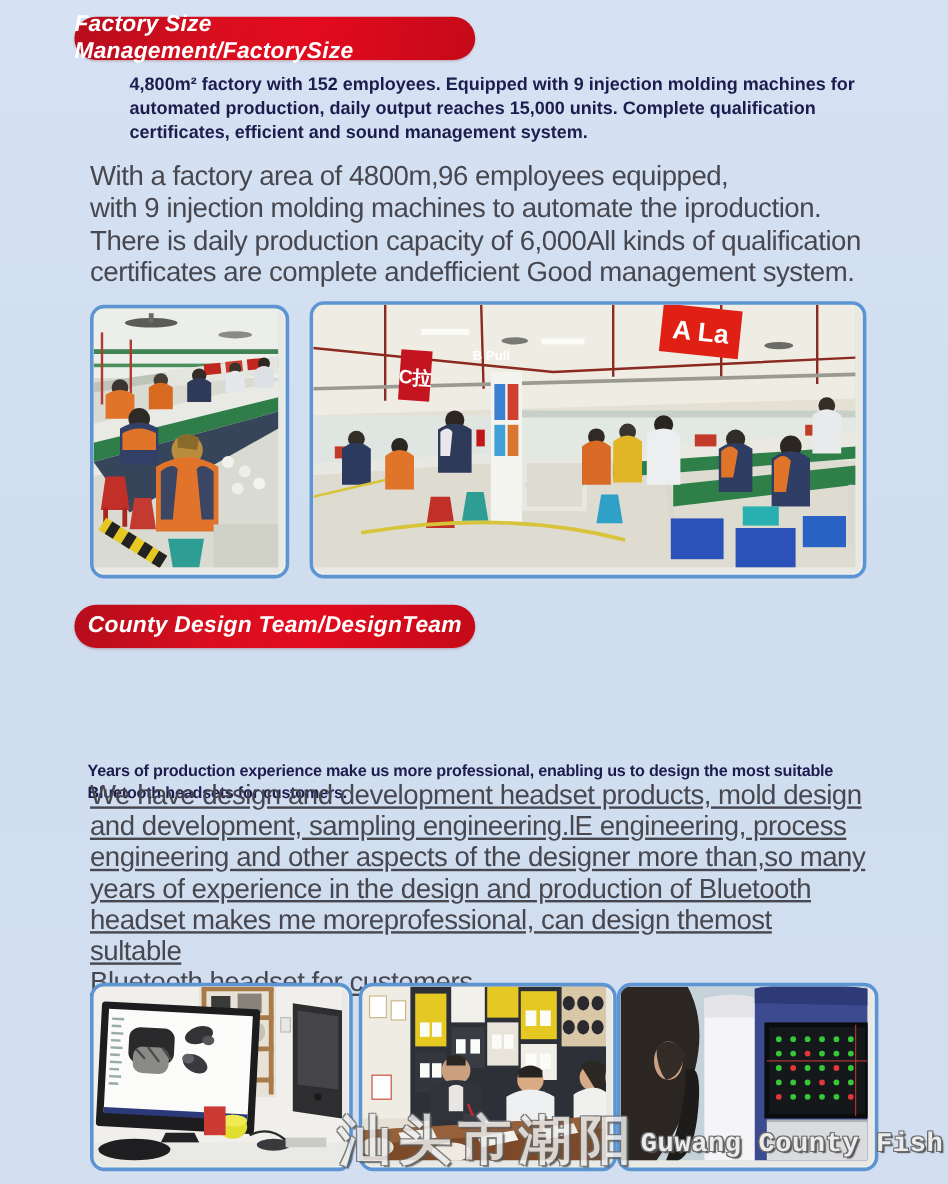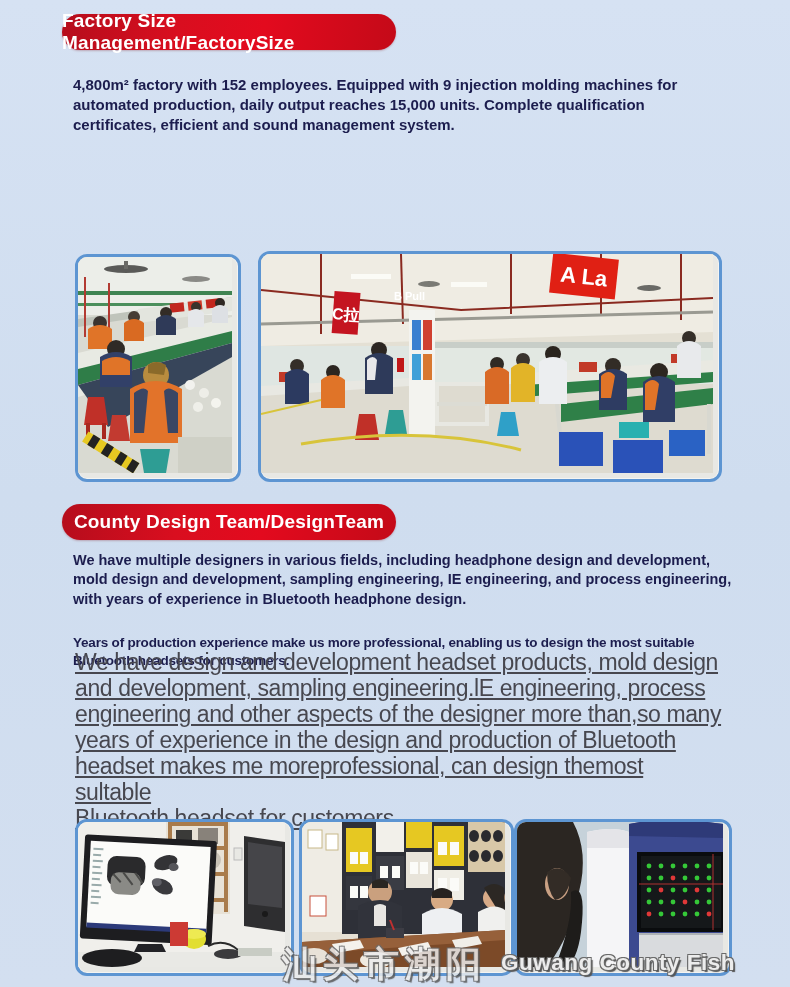--- a/index.html
+++ b/index.html
@@ -11,29 +11,30 @@
     overflow:hidden;
   }
   .banner{
     position:absolute;left:62px;width:334px;height:36px;
     border-radius:18px;
     background:linear-gradient(100deg,#b50d1c 0%,#d90e1f 35%,#e30a1e 60%,#c40a18 100%);
     color:#ffffff;font-weight:bold;font-size:19px;
     display:flex;align-items:center;justify-content:center;
     letter-spacing:0.2px;
     box-shadow:0 1px 2px rgba(120,0,10,0.25);
+    font-style:italic;
   }
   #banner1{top:14px;}
   #banner2{top:504px;}
   .summary{
     position:absolute;left:73px;width:640px;
     color:#1c1d4e;font-weight:bold;font-size:15px;line-height:1.33;
     white-space:pre-line;letter-spacing:0px;
   }
-  #summary1{top:75px;width:625px;}
+  #summary1{top:61px;width:625px;margin-left:35px;}
   #summary2a{top:551px;width:660px;font-size:14.5px;}
   #summary2b{top:634px;width:660px;font-size:13.5px;letter-spacing:-0.2px;}
   .bodytext{
     position:absolute;left:75px;width:650px;
     color:#47474f;font-weight:400;font-size:23px;line-height:1.165;
     white-space:pre-line;letter-spacing:-0.4px;
   }
   #body1{top:133px;}
   #body2{top:649px;line-height:1.13;text-decoration:underline;}
   .photo{
@@ -52,34 +53,38 @@
   #photo-d-3{left:514px;top:819px;width:212px;height:151px;}
   .watermark{
     position:absolute;top:921px;left:282px;width:460px;
     display:flex;align-items:baseline;
     pointer-events:none;z-index:5;
     color:#ececec;
     text-shadow:-1px -1px 0 #6a6a6a,1px -1px 0 #6a6a6a,-1px 1px 0 #6a6a6a,2px 2px 1px #555;
     font-weight:bold;
     white-space:nowrap;
   }
-  .watermark .cn{font-size:35px;letter-spacing:6px;opacity:0.85;margin-top:20px;}
-  .watermark .en{font-size:22.5px;letter-spacing:0.5px;margin-left:14px;position:relative;top:-6px;}
+  .watermark .cn{font-size:44px;letter-spacing:6px;opacity:0.85;}
+  .watermark .en{font-size:22.5px;letter-spacing:0.5px;margin-left:2px;position:relative;top:-6px;font-family:Liberation Mono, monospace;}
 </style>
 </head>
 <body>
 
 <div class="page">
 
   <div class="banner" id="banner1">
     <span>Factory Size Management/FactorySize</span>
   </div>
 
   <div class="summary" id="summary1">4,800m² factory with 152 employees. Equipped with 9 injection molding machines for automated production, daily output reaches 15,000 units. Complete qualification certificates, efficient and sound management system.</div>
 
+  <div class="bodytext" id="body1">With a factory area of 4800m,96 employees equipped,
+with 9 injection molding machines to automate the iproduction.
+There is daily production capacity of 6,000All kinds of qualification
+certificates are complete andefficient Good management system.</div>
 
   <div class="photo" id="photo-f-left">
     <svg width="154" height="216" viewBox="0 0 154 216">
       <rect x="0" y="0" width="154" height="216" fill="#d9dad2"></rect>
 
       <rect x="0" y="0" width="154" height="58" fill="#eceee9"></rect>
       <ellipse cx="48" cy="12" rx="22" ry="4" fill="#5a5a58"></ellipse>
       <rect x="46" y="4" width="4" height="8" fill="#6a6a66"></rect>
       <ellipse cx="118" cy="22" rx="14" ry="3" fill="#8a8a86"></ellipse>
 
@@ -241,21 +246,20 @@
       <path d="M60,146 L0,160" stroke="#d8c43a" stroke-width="2"></path>
 
       <rect x="136" y="104" width="7" height="14" fill="#c01818"></rect>
     </svg>
   </div>
 
   <div class="banner" id="banner2">
     <span>County Design Team/DesignTeam</span>
   </div>
 
-  <div class="summary" id="summary2a">We have multiple designers in various fields, including headphone design and development, mold design and development, sampling engineering, IE engineering, and process engineering, with years of experience in Bluetooth headphone design.</div>
   <div class="summary" id="summary2b">Years of production experience make us more professional, enabling us to design the most suitable Bluetooth headsets for customers.</div>
 
   <div class="bodytext" id="body2">We have design and development headset products, mold design
 and development, sampling engineering.lE engineering, process
 engineering and other aspects of the designer more than,so many
 years of experience in the design and production of Bluetooth
 headset makes me moreprofessional, can design themost sultable
 Bluetooth headset for customers</div>
 
   <div class="photo" id="photo-d-1">

